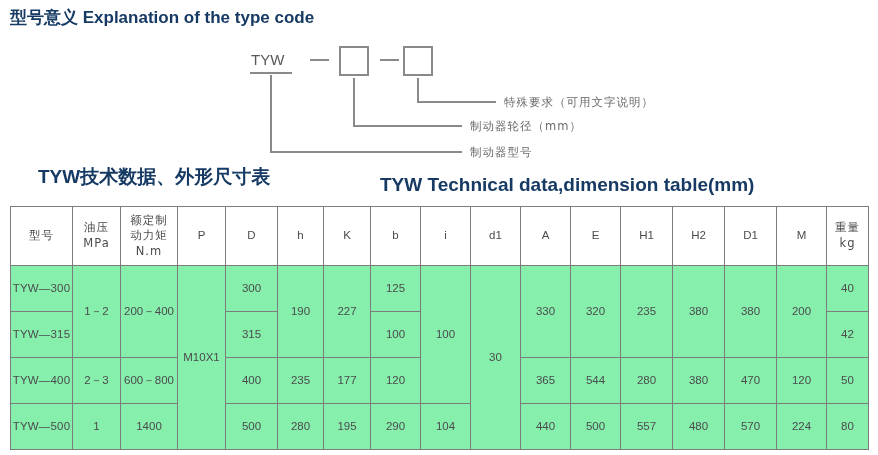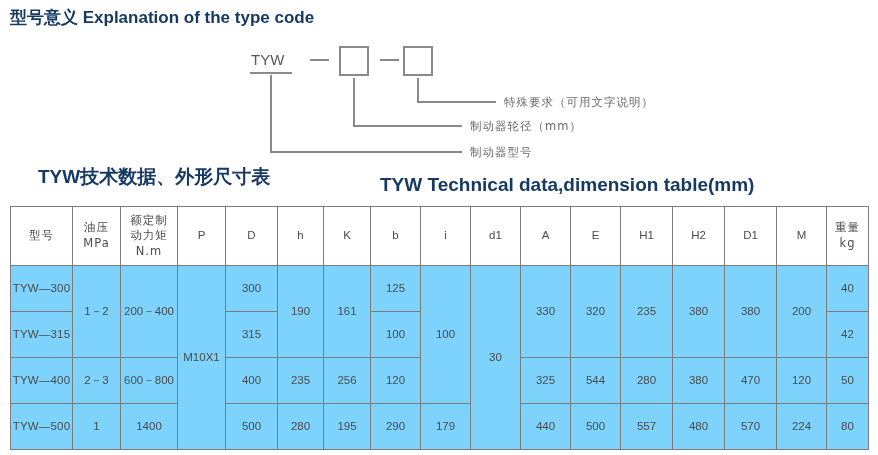--- a/index.html
+++ b/index.html
@@ -88,21 +88,21 @@
     color: #4b4b4d;
     font-weight: normal;
     padding: 0 1px;
     line-height: 1.35;
   }
   #spec-table thead th {
     background: #ffffff;
     height: 58px;
   }
   #spec-table tbody td {
-    background: #7dd3fc;
+    background: #86efac;
     height: 45px;
   }
   .hdr-cn {
     font-family: "DejaVu Sans", "Liberation Sans", sans-serif;
     font-size: 11px;
     letter-spacing: 1px;
   }
   .hdr-line { display: block; }
   .cell-model {
     font-size: 11.5px;
@@ -227,21 +227,21 @@
       </tr>
   </thead>
   <tbody>
       <tr>
         <td class="cell-model">TYW—300</td>
         <td rowspan="2">1－2</td>
         <td rowspan="2">200－400</td>
         <td rowspan="4">M10X1</td>
         <td>300</td>
         <td rowspan="2">190</td>
-        <td rowspan="2">161</td>
+        <td rowspan="2">227</td>
         <td>125</td>
         <td rowspan="3">100</td>
         <td rowspan="4">30</td>
         <td rowspan="2">330</td>
         <td rowspan="2">320</td>
         <td rowspan="2">235</td>
         <td rowspan="2">380</td>
         <td rowspan="2">380</td>
         <td rowspan="2">200</td>
         <td>40</td>
@@ -251,39 +251,39 @@
         <td>315</td>
         <td>100</td>
         <td>42</td>
       </tr>
       <tr>
         <td class="cell-model">TYW—400</td>
         <td>2－3</td>
         <td>600－800</td>
         <td>400</td>
         <td>235</td>
-        <td>256</td>
+        <td>177</td>
         <td>120</td>
-        <td>325</td>
+        <td>365</td>
         <td>544</td>
         <td>280</td>
         <td>380</td>
         <td>470</td>
         <td>120</td>
         <td>50</td>
       </tr>
       <tr>
         <td class="cell-model">TYW—500</td>
         <td>1</td>
         <td>1400</td>
         <td>500</td>
         <td>280</td>
         <td>195</td>
         <td>290</td>
-        <td>179</td>
+        <td>104</td>
         <td>440</td>
         <td>500</td>
         <td>557</td>
         <td>480</td>
         <td>570</td>
         <td>224</td>
         <td>80</td>
       </tr>
     </tbody>
 </table>

